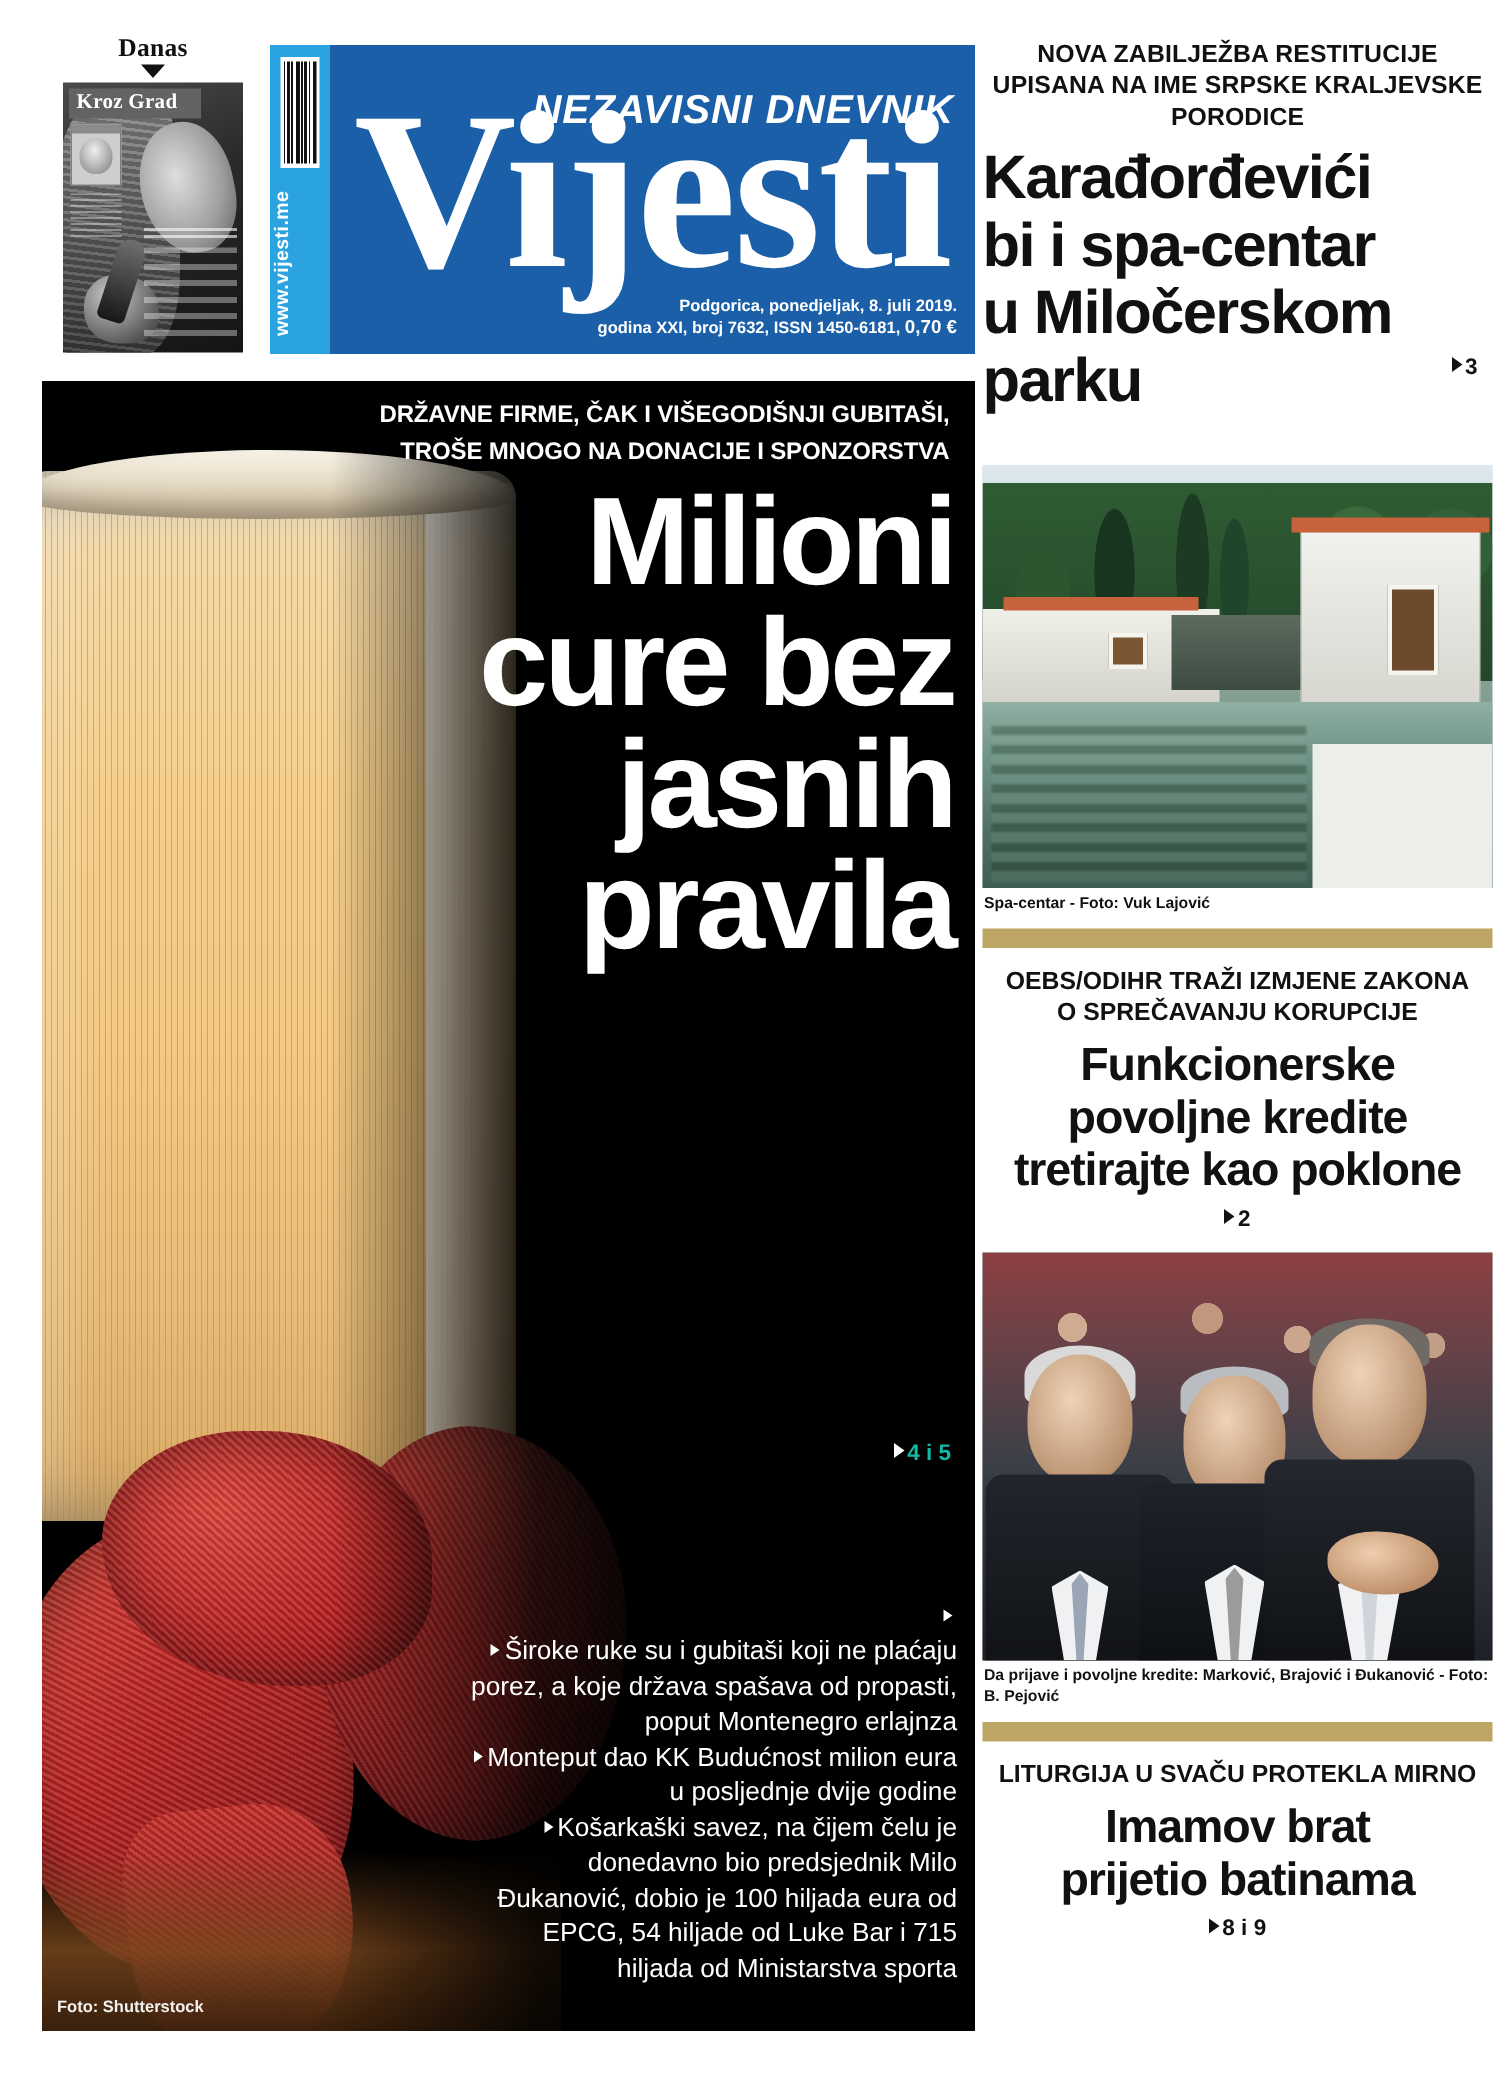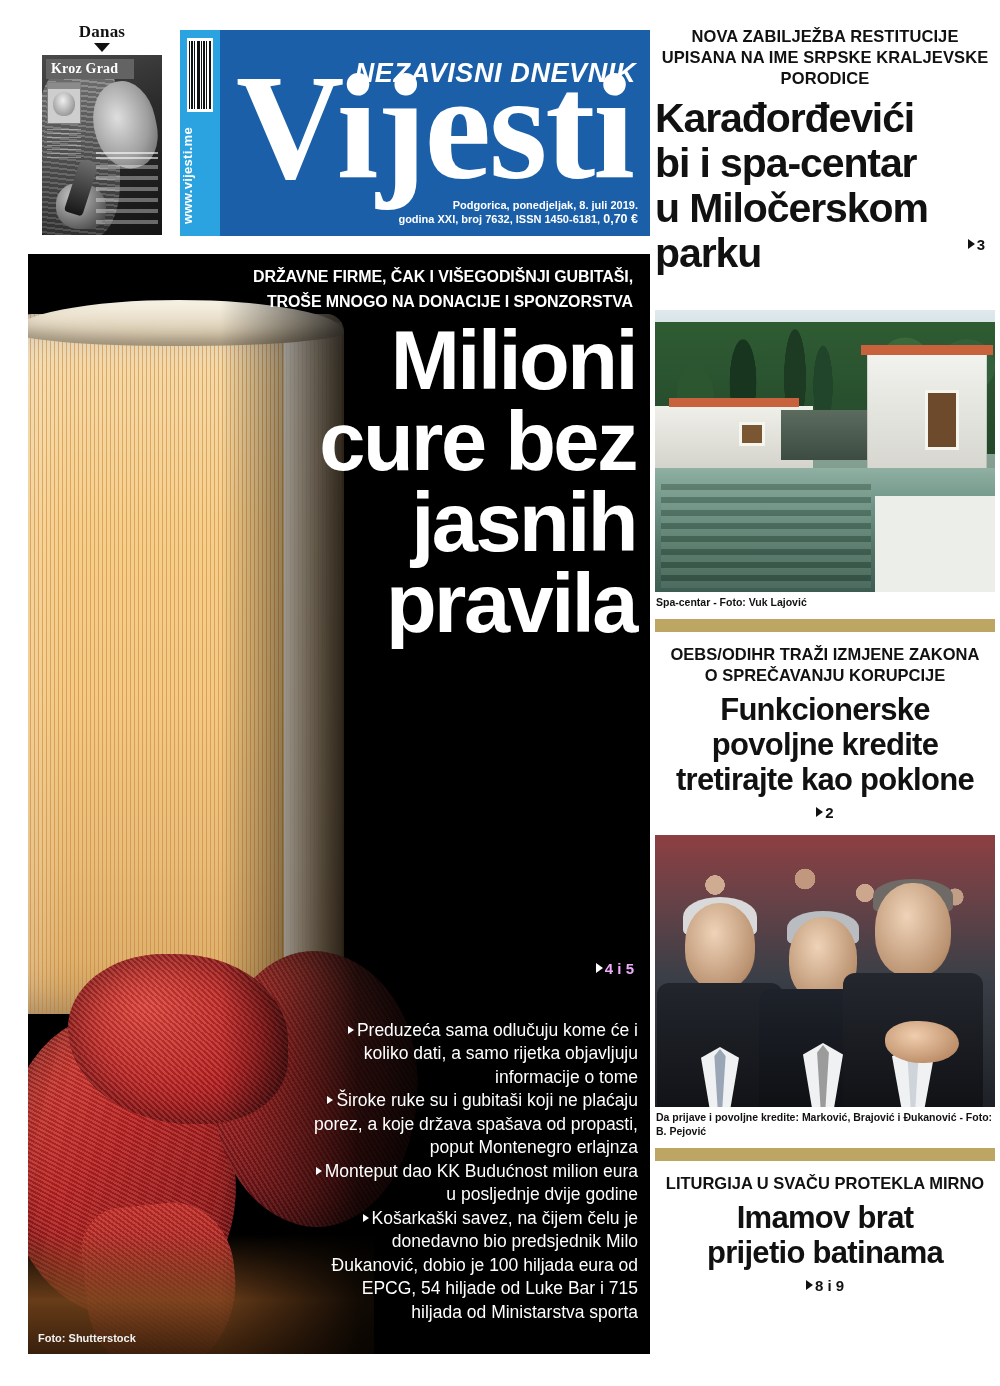--- a/index.html
+++ b/index.html
@@ -158,21 +158,21 @@
     color:#fff; text-align:right; font-weight:bold;
     font-size:16px; line-height:25px; letter-spacing:-.1px; z-index:6;
   }
   .lead-head {
     position:absolute; right:14px; top:66px; width:560px; z-index:6;
     color:#fff; text-align:right; font-weight:bold;
     font-size:83px; line-height:81px; letter-spacing:-2.5px;
   }
   .lead-ref {
     position:absolute; right:16px; top:706px; z-index:6;
-    color:#f0abfc; text-align:right;
+    color:#14b8a6; text-align:right;
   }
   .lead-ref .tri { border-left-color:#fff; }
   .lead-bullets {
     position:absolute; right:12px; bottom:30px; width:330px; z-index:6;
     color:#fff; text-align:right; font-size:17.5px; line-height:23.5px;
   }
   .lead-bullets li { list-style:none; margin-bottom:0; }
   .lead-bullets .tri {
     display:inline-block; width:0;height:0; vertical-align:2px;
     border-top:4px solid transparent; border-bottom:4px solid transparent;
@@ -445,21 +445,21 @@
     <div>cure bez</div>
     <div>jasnih</div>
     <div>pravila</div>
   </div>
 
   <div class="lead-ref pageref">
     <span class="tri"></span><span>4 i 5</span>
   </div>
 
   <ul class="lead-bullets">
-    <li><span class="tri"></span><span>Preduzeća sama odlučuju kome će i koliko dati, a samo rijetka objavljuju informacije o tome</span></li>
+    <li><span class="tri"></span></li>
     <li><span class="tri"></span><span>Široke ruke su i gubitaši koji ne plaćaju porez, a koje država spašava od propasti, poput Montenegro erlajnza</span></li>
     <li><span class="tri"></span><span>Monteput dao KK Budućnost milion eura u posljednje dvije godine</span></li>
     <li><span class="tri"></span><span>Košarkaški savez, na čijem čelu je donedavno bio predsjednik Milo Đukanović, dobio je 100 hiljada eura od EPCG, 54 hiljade od Luke Bar i 715 hiljada od Ministarstva sporta</span></li>
   </ul>
 
   <div class="lead-credit">Foto: Shutterstock</div>
 </div>
 
 <div class="rail">
 

